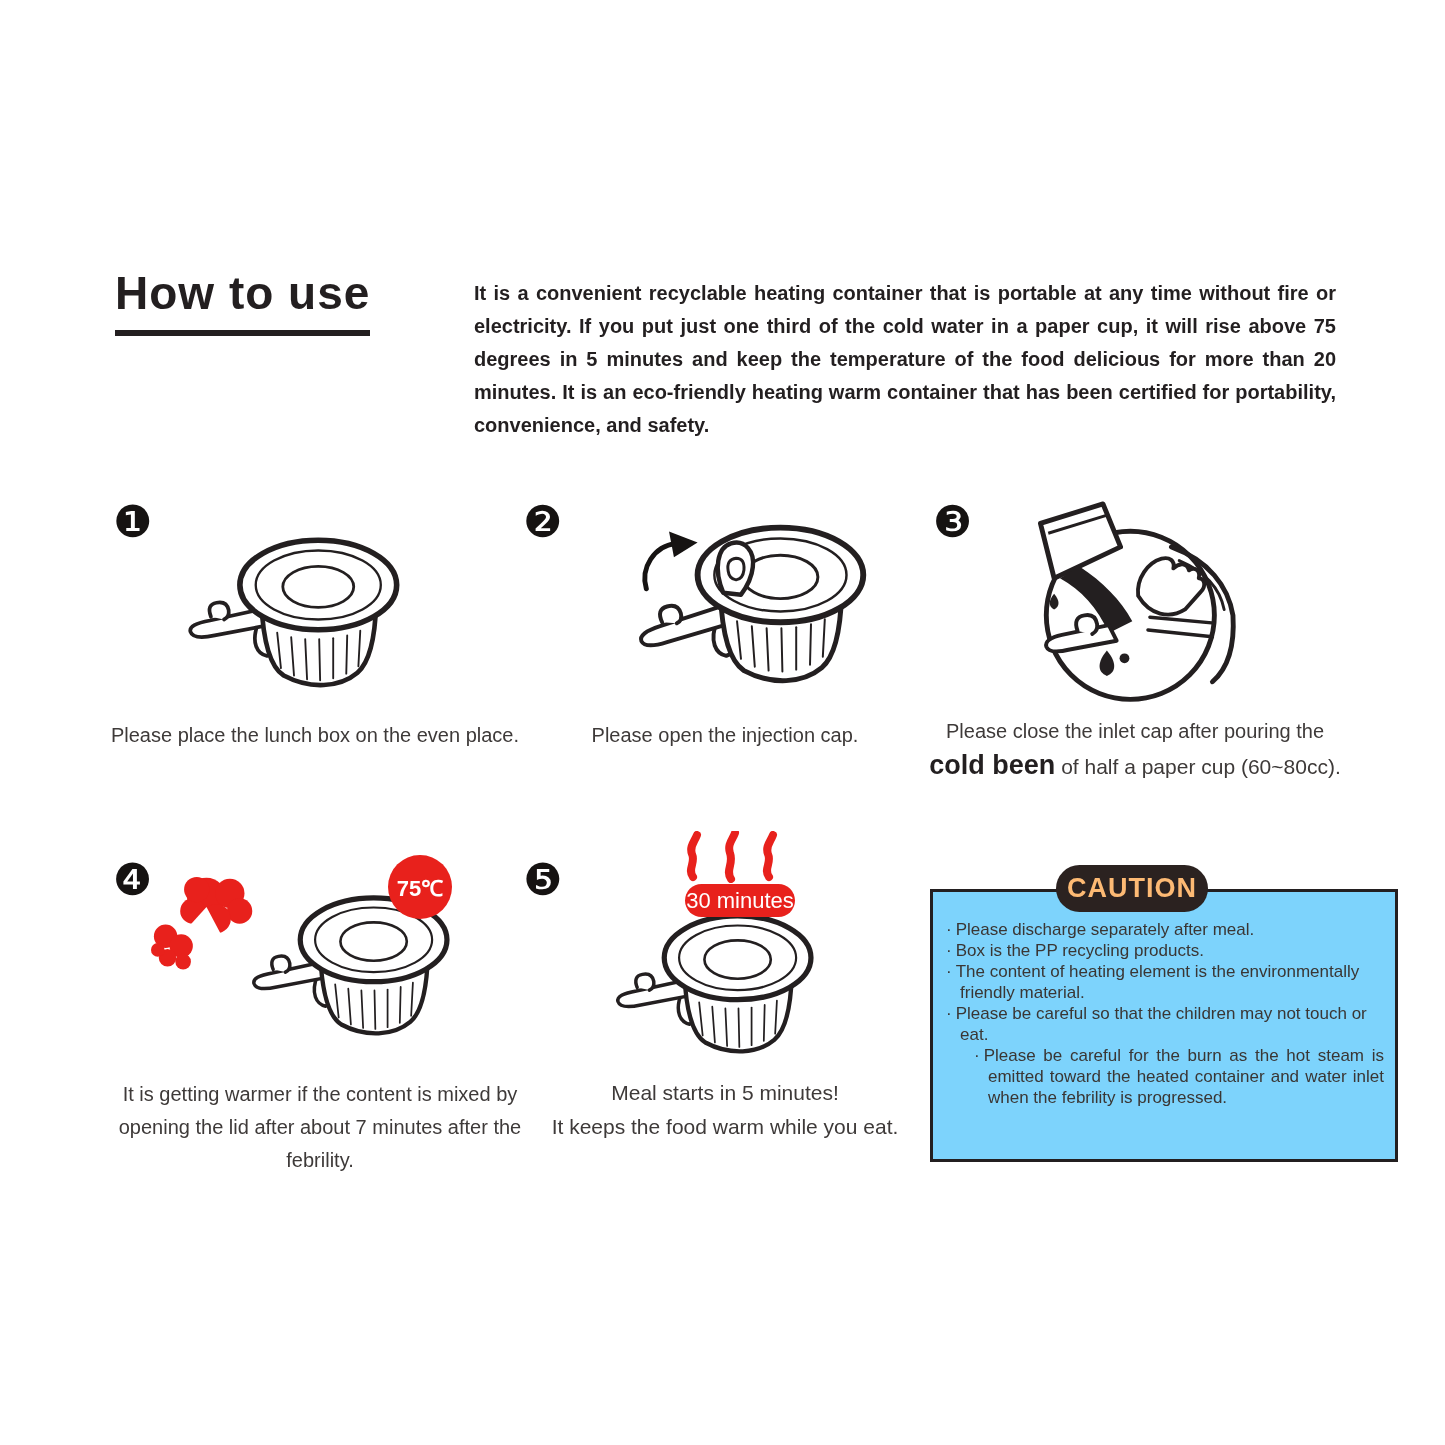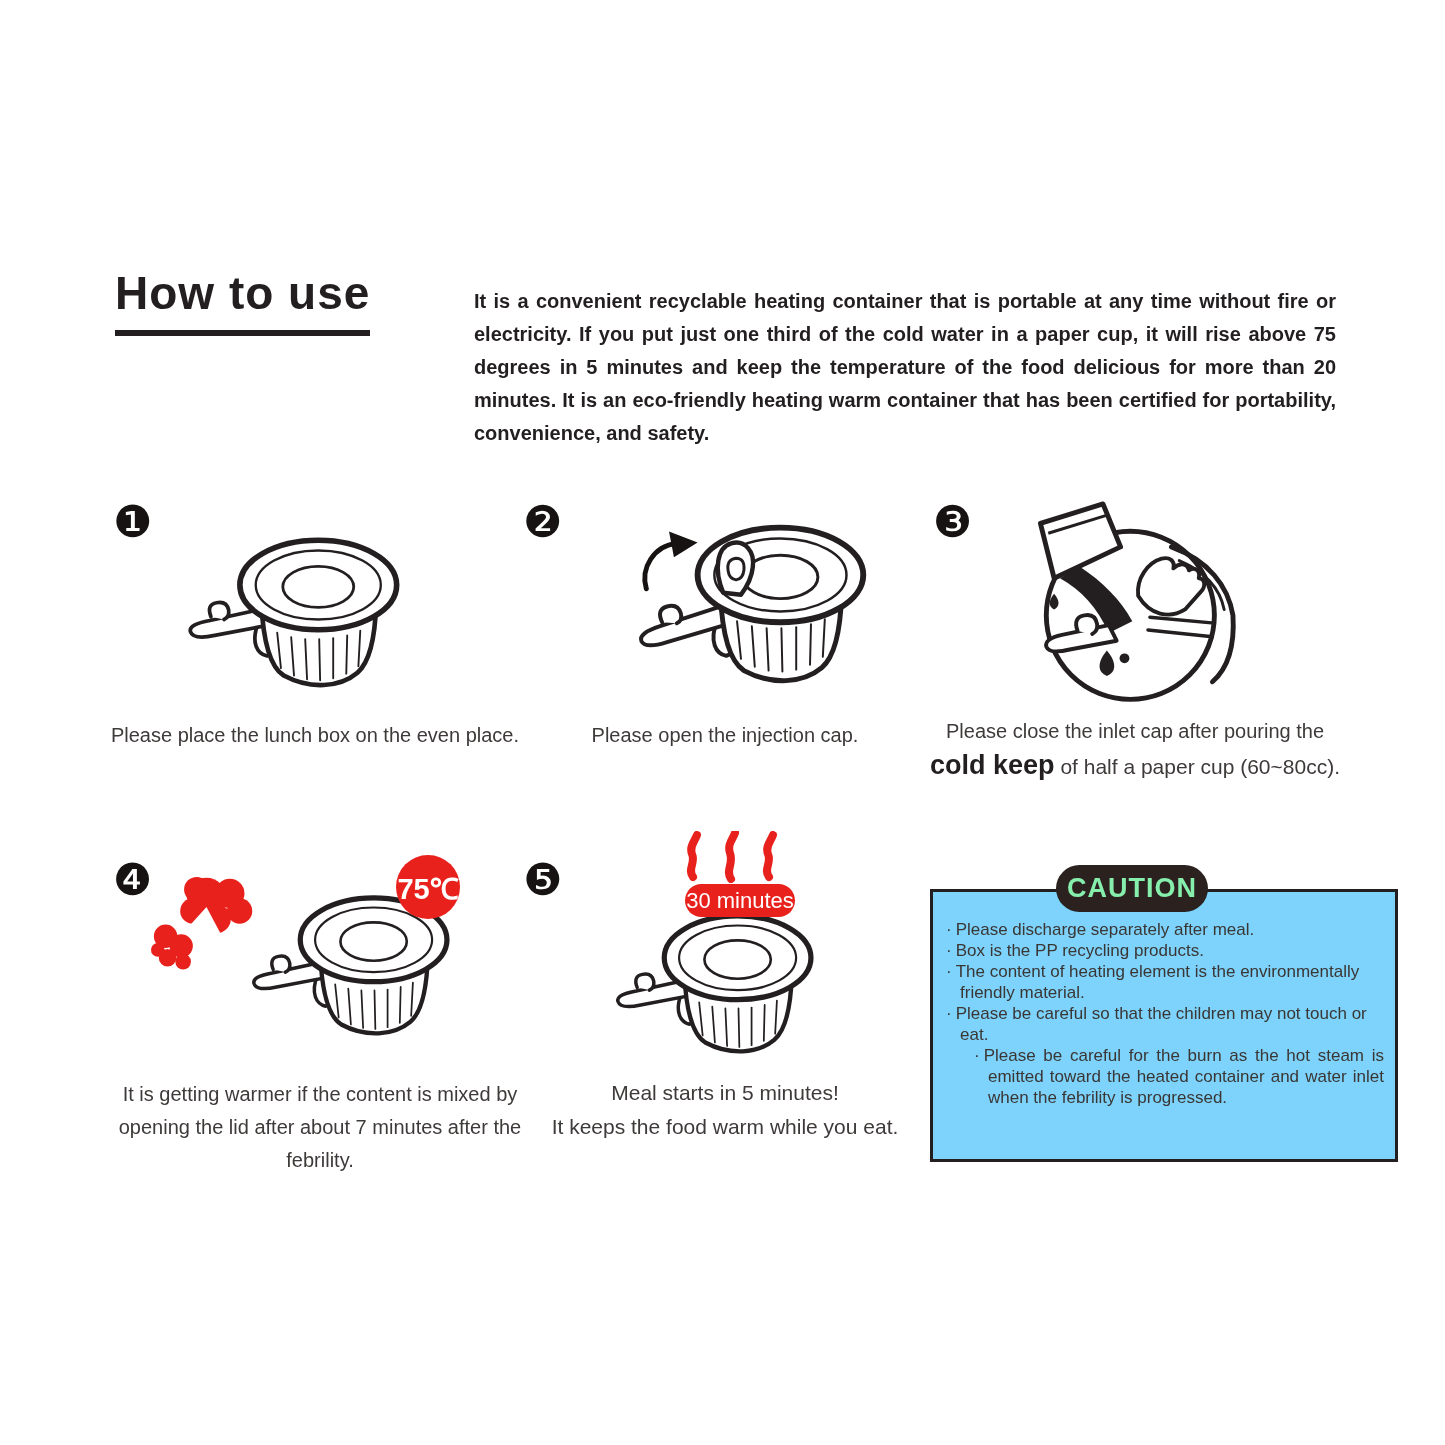--- a/index.html
+++ b/index.html
@@ -12,51 +12,51 @@
     font-family:"Liberation Sans",sans-serif;color:var(--ink);
   }
   .abs{position:absolute;}
 
   .title{
     left:115px;top:270px;font-size:46px;font-weight:700;line-height:1;
     color:var(--ink);border-bottom:6px solid var(--ink);padding-bottom:14px;letter-spacing:1px;
   }
   .intro{
     left:474px;top:277px;width:862px;font-size:20px;font-weight:700;
-    line-height:33px;text-align:justify;color:var(--ink);margin-top:8px;
+    line-height:33px;text-align:justify;color:var(--ink);
   }
 
   .step-num{
     font-family:"DejaVu Sans",sans-serif;font-size:44px;line-height:1;color:#161312;
   }
   .step-cap{
     color:var(--caption);font-size:20px;line-height:31px;text-align:center;
   }
   .cap3-line2{margin-top:3px;}
   .cap3-line2 .cw{font-size:27px;font-weight:700;color:var(--ink);}
   .cap3-line2 .rest{font-size:21px;}
 
   .badge-temp{
-    left:396px;top:855px;width:64px;height:64px;border-radius:50%;
-    background:var(--red);color:#fff;font-size:29px;font-weight:600;
+    left:388px;top:855px;width:64px;height:64px;border-radius:50%;
+    background:var(--red);color:#fff;font-size:22px;font-weight:600;
     display:flex;align-items:center;justify-content:center;z-index:2;
   }
   .badge-pill{
     left:685px;top:884px;width:110px;height:33px;border-radius:17px;
     background:var(--red);color:#fff;font-size:22px;font-weight:500;
     display:flex;align-items:center;justify-content:center;z-index:2;
   }
 
   .caution-box{
     left:930px;top:889px;width:468px;height:273px;background:#7dd3fc;
     border:3px solid var(--ink);
   }
   .caution-pill{
     left:1056px;top:865px;width:152px;height:47px;border-radius:24px;
-    background:var(--caution_bg);color:#86efac;font-size:27px;font-weight:700;
+    background:var(--caution_bg);color:#fdba74;font-size:27px;font-weight:700;
     letter-spacing:1px;display:flex;align-items:center;justify-content:center;z-index:3;
   }
   .caution-list{
     list-style:none;margin:0;padding:27px 11px 8px 13px;
     font-size:17px;line-height:21px;color:#3a3634;
   }
   .caution-list li{padding-left:14px;text-indent:-14px;}
   .caution-list li.li-justify{text-align:justify;margin-left:28px;}
   .caution-list .bullet{margin-right:4px;}
 </style>
@@ -138,21 +138,21 @@
   <g stroke="#231f20" stroke-linejoin="round" stroke-linecap="round" fill="#fff">
     <path d="M118 128 L70 138 Q52 142 54 150 Q57 158 78 153 L126 144 Z" stroke-width="4"></path>
     <path d="M86 134 q-5 -14 7 -16 q11 -2 13 9 q1 7 -5 10" stroke-width="4"></path>
   </g>
   <path d="M62 96 c-6 7 -6 13 0 16 c6 -3 6 -9 0 -16 Z" fill="#231f20"></path>
   <path d="M116 154 c-10 12 -10 22 0 26 c10 -4 10 -14 0 -26 Z" fill="#231f20"></path>
   <circle cx="134" cy="162" r="5" fill="#231f20"></circle>
 </svg>
 <div class="abs step-cap" style="left:918px;top:716px;width:434px">
   <div>Please close the inlet cap after pouring the</div>
-  <div class="cap3-line2"><span class="cw">cold keep</span><span class="rest"> of half a paper cup (60~80cc).</span></div>
+  <div class="cap3-line2"><span class="cw">cold been</span><span class="rest"> of half a paper cup (60~80cc).</span></div>
 </div>
 
 <div class="abs step-num" style="left:113px;top:858px">❹</div>
 <svg class="abs" style="left:150px;top:868px" width="112" height="122" viewBox="0 0 115 125">
   <g fill="#e8211c">
     <circle cx="58" cy="30" r="20"></circle>
       <circle cx="82" cy="26" r="15"></circle>
       <circle cx="92" cy="44" r="13"></circle>
     <circle cx="68" cy="52" r="15"></circle>
       <circle cx="44" cy="44" r="13"></circle>

